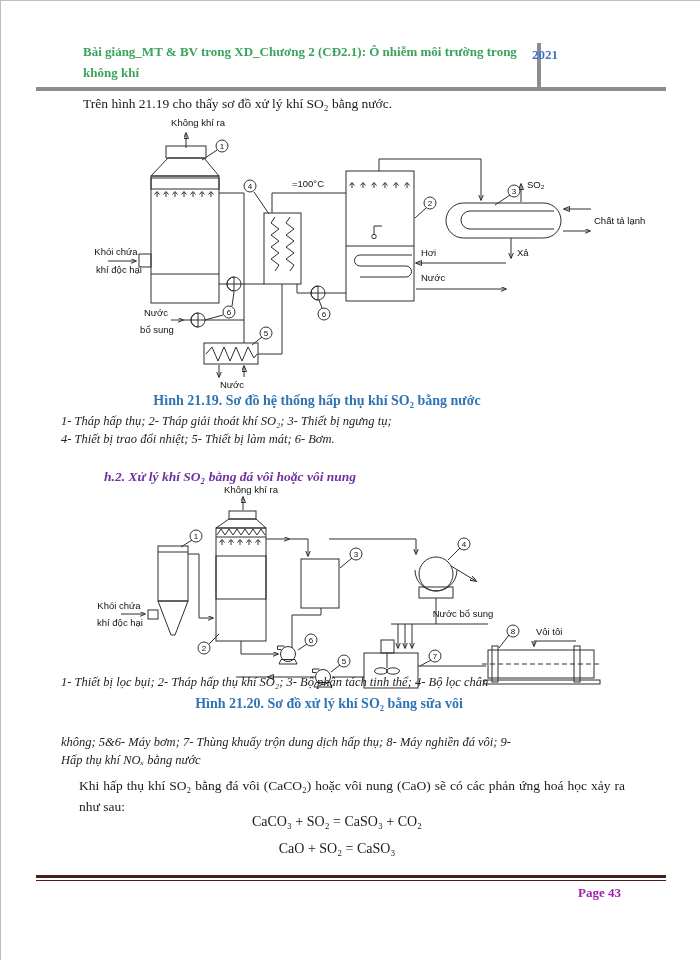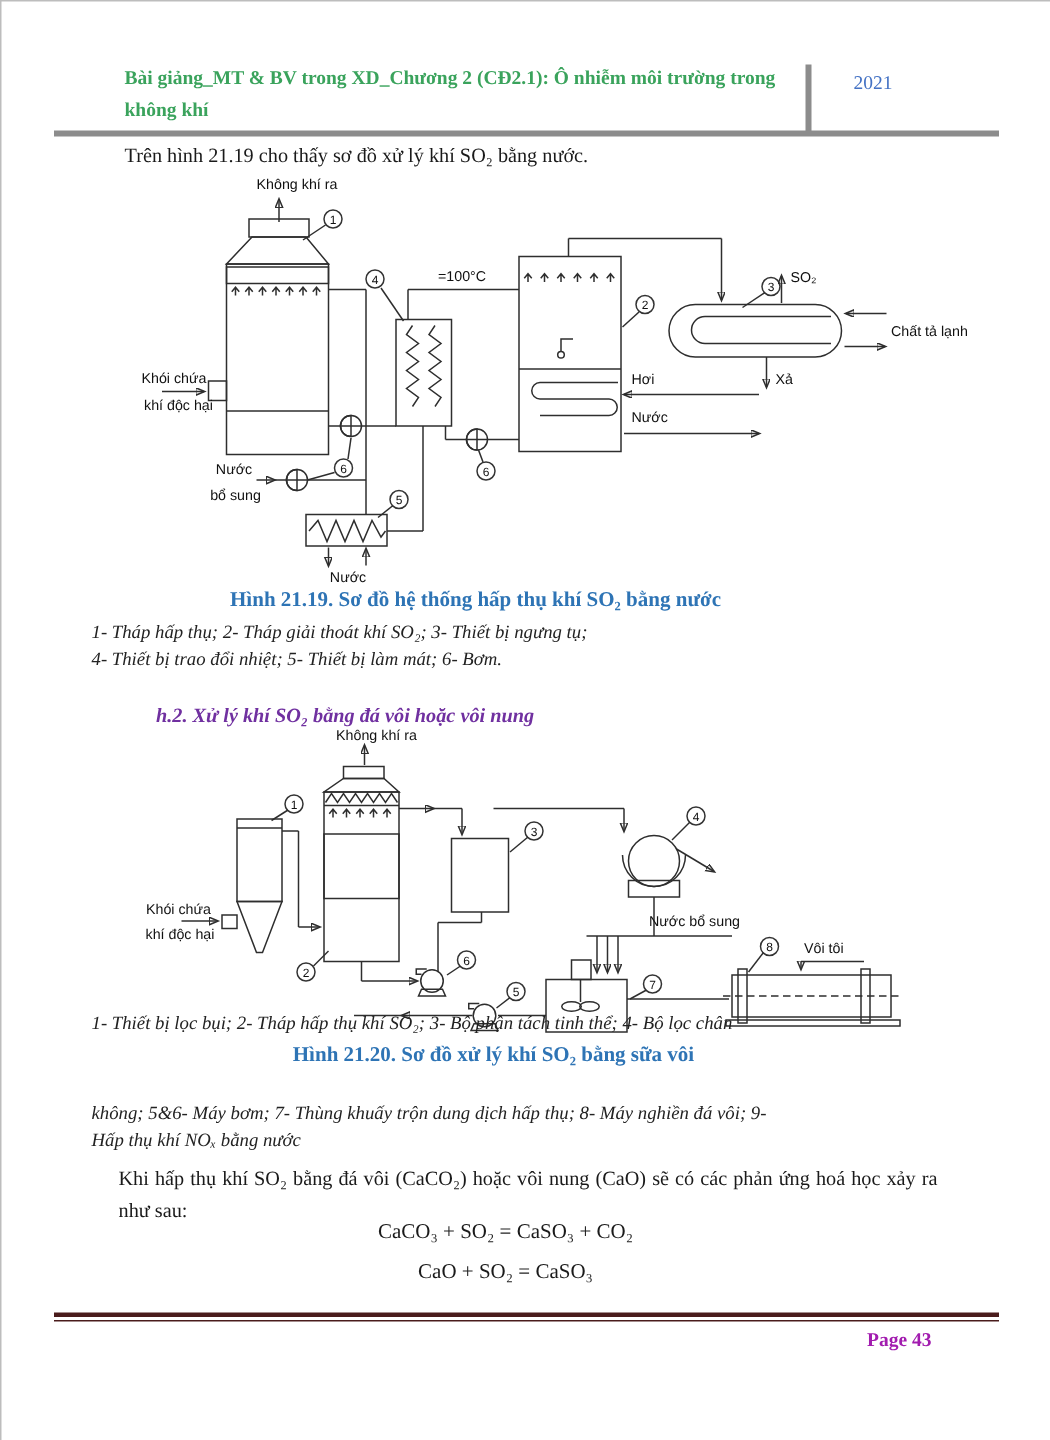--- a/index.html
+++ b/index.html
@@ -4,21 +4,21 @@
 <style>
   html,body { margin:0; padding:0; background:#e8e8e8; }
   .page {
     position:relative; width:700px; height:960px; background:#ffffff;
     margin:0 auto; border:1px solid #bdbdbd; overflow:hidden;
     font-family:"Liberation Serif","DejaVu Serif",serif; color:#1a1a1a;
   }
   .abs { position:absolute; }
   .hdr-title { left:82px; top:40px; width:458px; font-weight:bold; font-size:13px;
                line-height:21px; color:#3aa35c; }
-  .hdr-year  { left:568px; top:46px; font-weight:normal; font-size:13px; color:#4472c4; }
+  .hdr-year  { left:531px; top:46px; font-weight:bold; font-size:13px; color:#4472c4; }
   .hdr-vbar  { left:536px; top:42px; width:4px; height:45px; background:#8c8c8c; }
   .hdr-rule  { left:35px; top:86px; width:630px; height:4px; background:#8c8c8c; }
   .intro     { left:82px; top:95px; font-size:13.5px; }
   .fig-cap   { left:0; width:632px; text-align:center; font-weight:bold; font-size:14px; color:#2e74b5; }
   .fig-leg   { left:60px; width:580px; text-align:left; font-style:italic; font-size:12.5px; color:#222; }
   .sec-head  { left:103px; top:468px; font-weight:bold; font-style:italic; font-size:13.5px; color:#7030a0; }
   .para      { left:78px; top:774px; width:546px; font-size:13.5px; line-height:21px; text-align:justify; }
   .eq        { left:0; width:672px; text-align:center; font-size:14px; }
   .ftr-rule  { left:35px; top:874px; width:630px; height:2px;
                border-top:3px solid #4a1c1c; border-bottom:1px solid #4a1c1c; }

